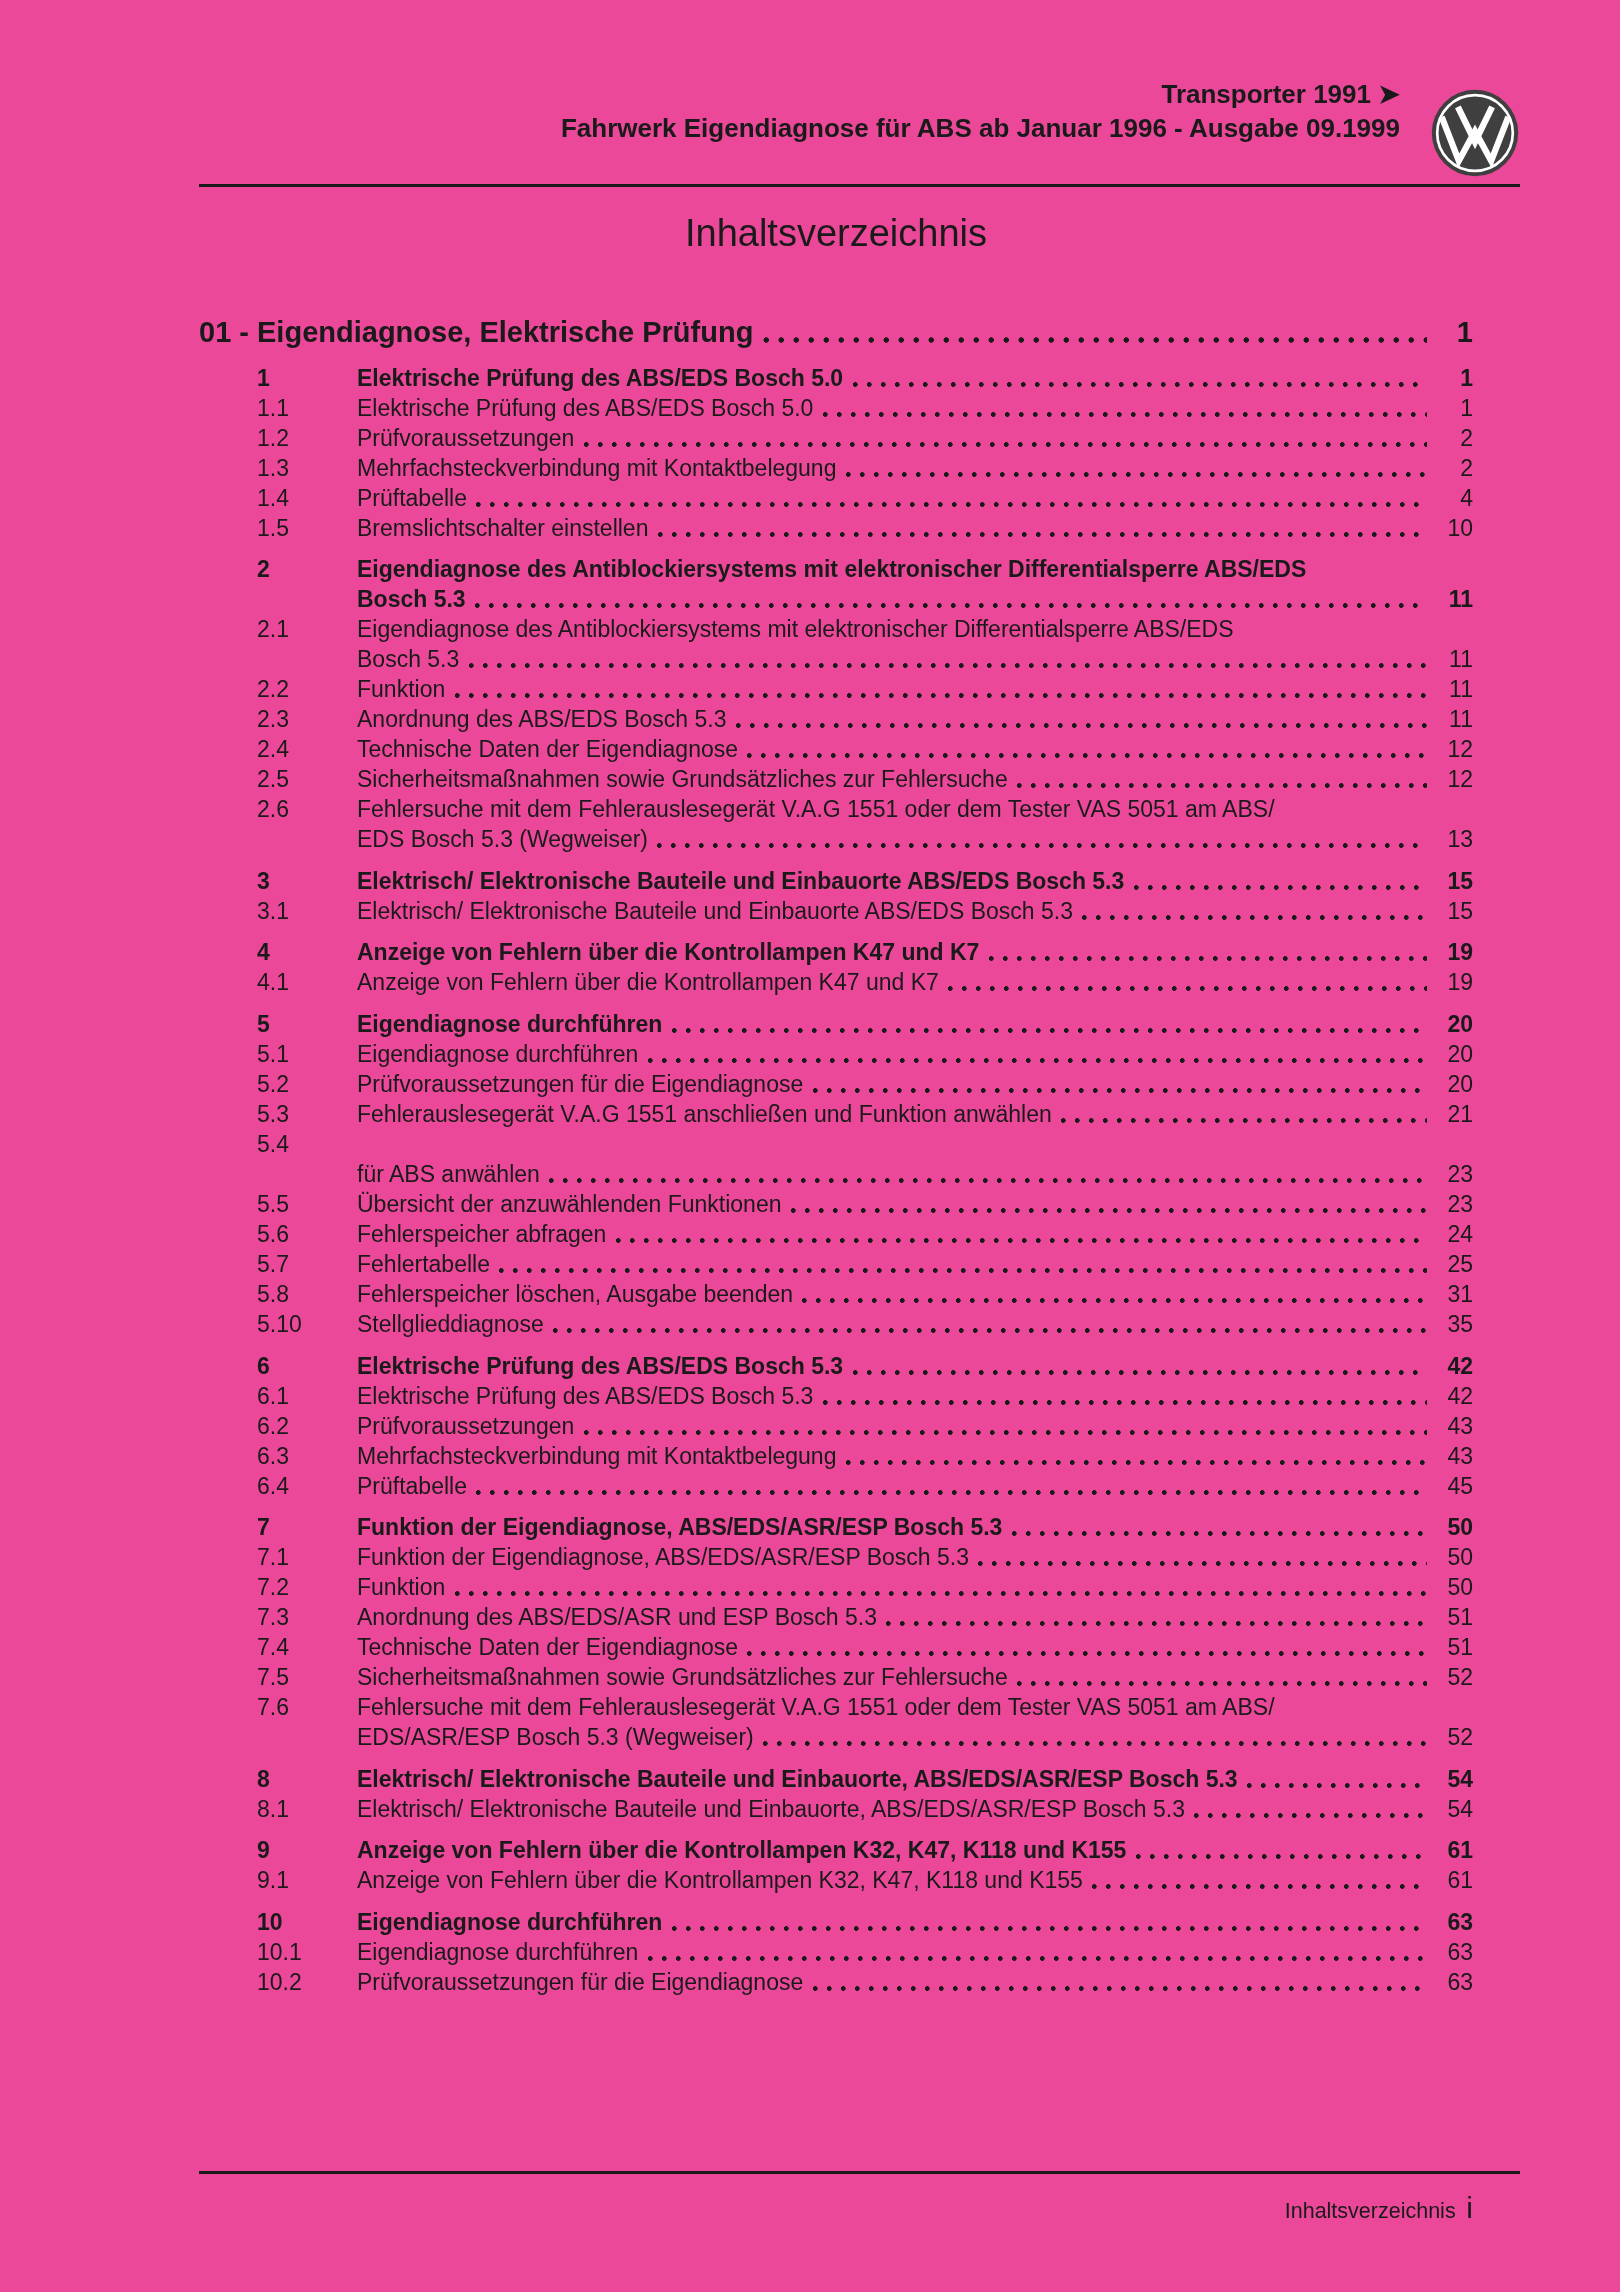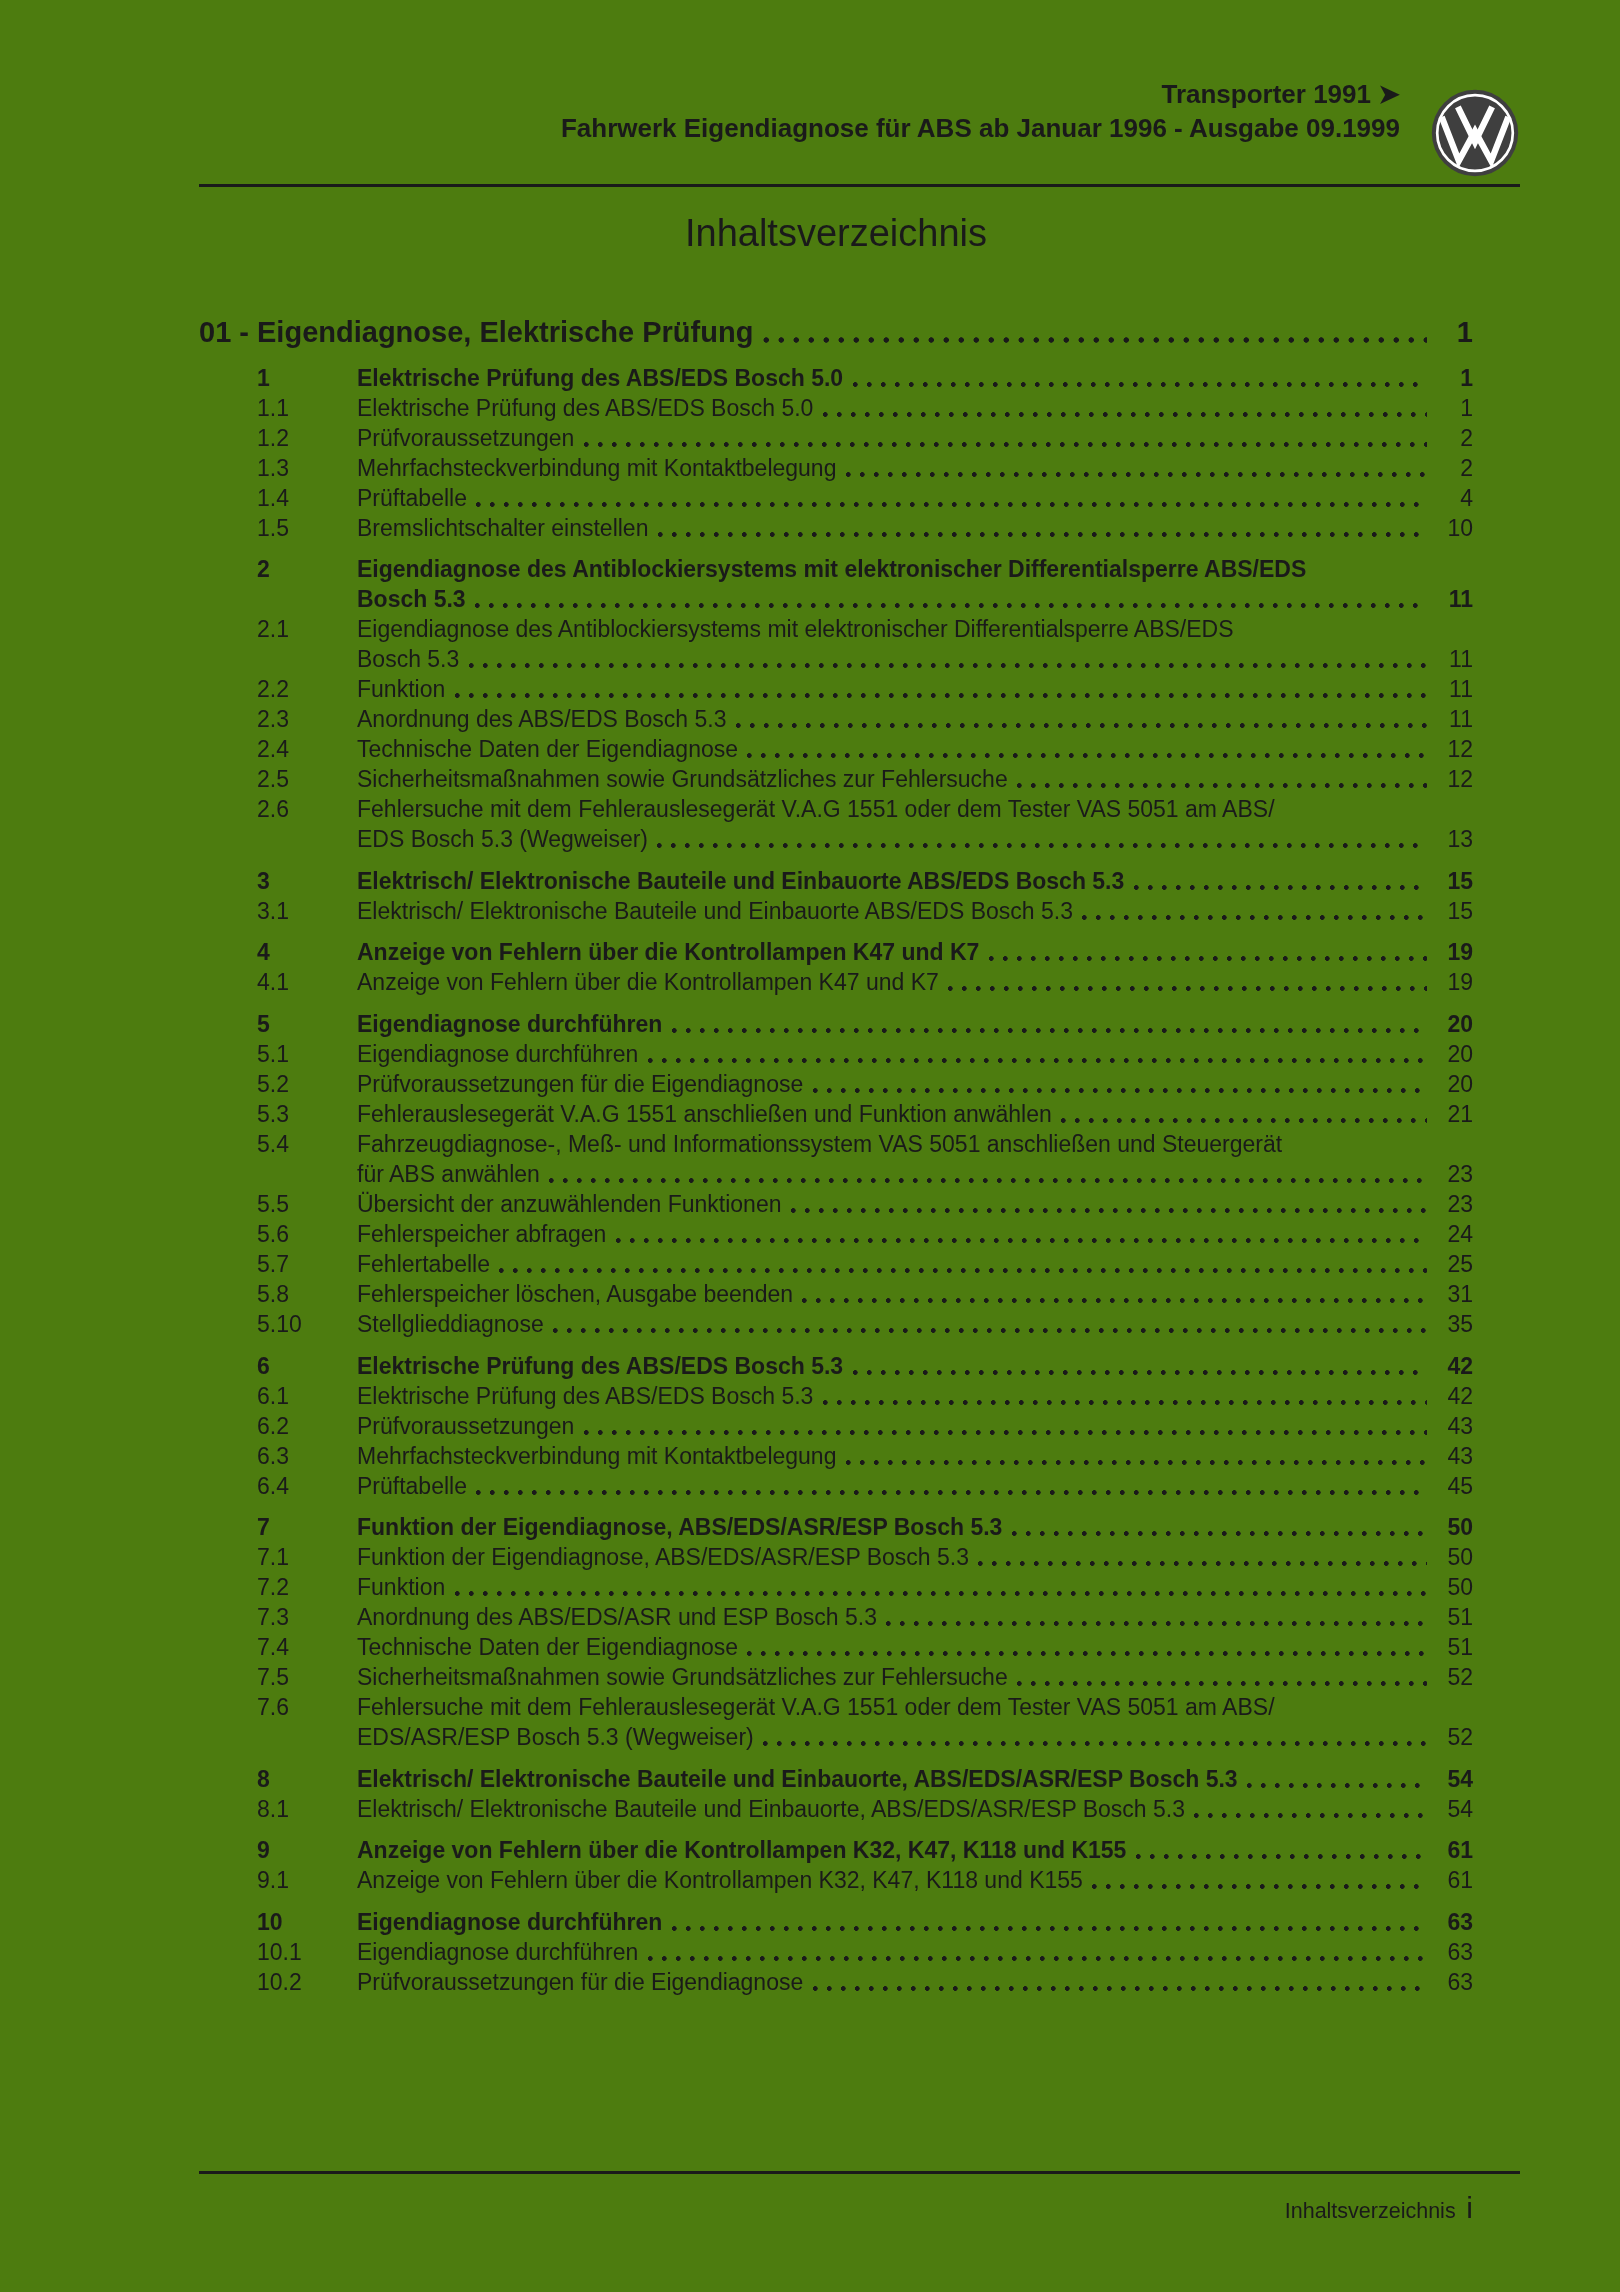--- a/index.html
+++ b/index.html
@@ -1,21 +1,21 @@
 <!DOCTYPE html>
 <html style="font-size:14.3px"><head>
 <meta charset="utf-8">
 <style>
   * { margin: 0; padding: 0; box-sizing: border-box; }
   html, body { background: #ffffff; }
   .page {
     position: relative;
     width: 1620px;
     height: 2293px;
-    background: #4d7c0f;
+    background: #ec4899;
     font-family: "Liberation Sans", sans-serif;
     color: #1a1a1a;
     overflow: hidden;
   }
 
   
   .header {
     position: absolute;
     top: 75px; left: 199px; right: 100px;
     display: flex;
@@ -305,21 +305,20 @@
 
   <div class="entry">
     <span class="num">5.3</span>
     <span class="etitle">Fehlerauslesegerät V.A.G 1551 anschließen und Funktion anwählen</span>
     <span class="leader"></span>
     <span class="page-num">21</span>
   </div>
 
   <div class="entry">
     <span class="num">5.4</span>
-    <span class="etitle">Fahrzeugdiagnose-, Meß- und Informationssystem VAS 5051 anschließen und Steuergerät</span>
 
   </div>
 
   <div class="entry">
     <span class="num"></span>
     <span class="etitle">für ABS anwählen</span>
     <span class="leader"></span>
     <span class="page-num">23</span>
   </div>
 

